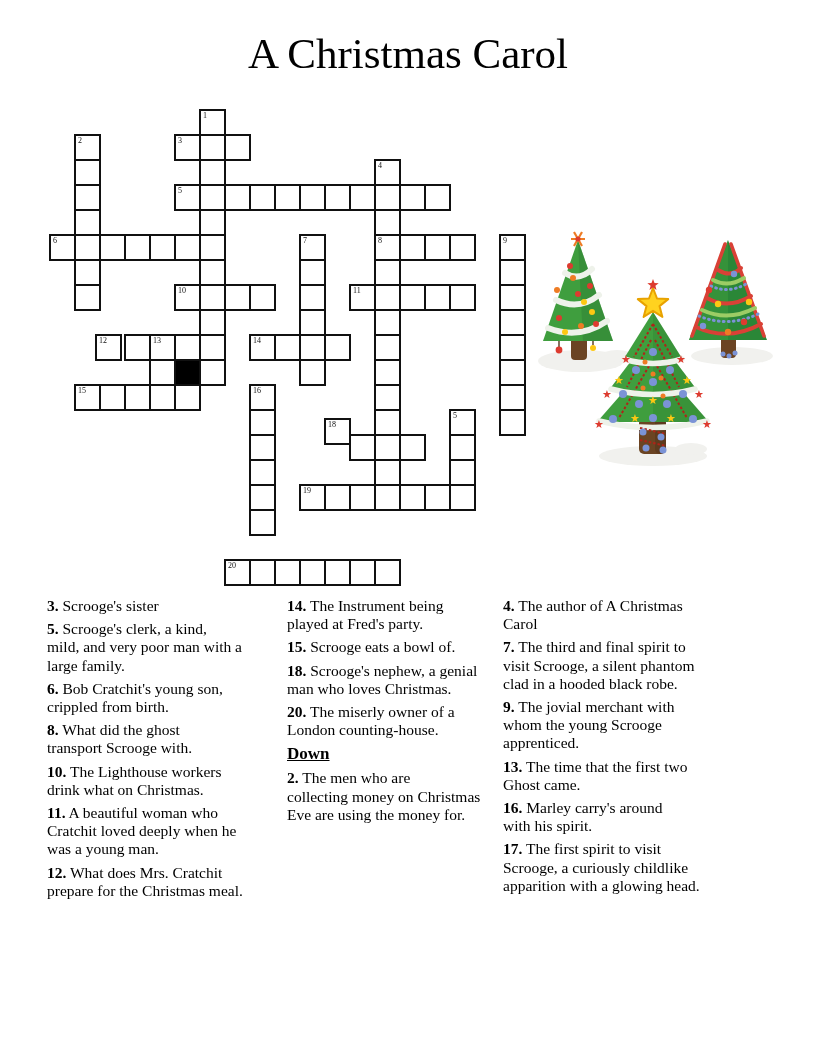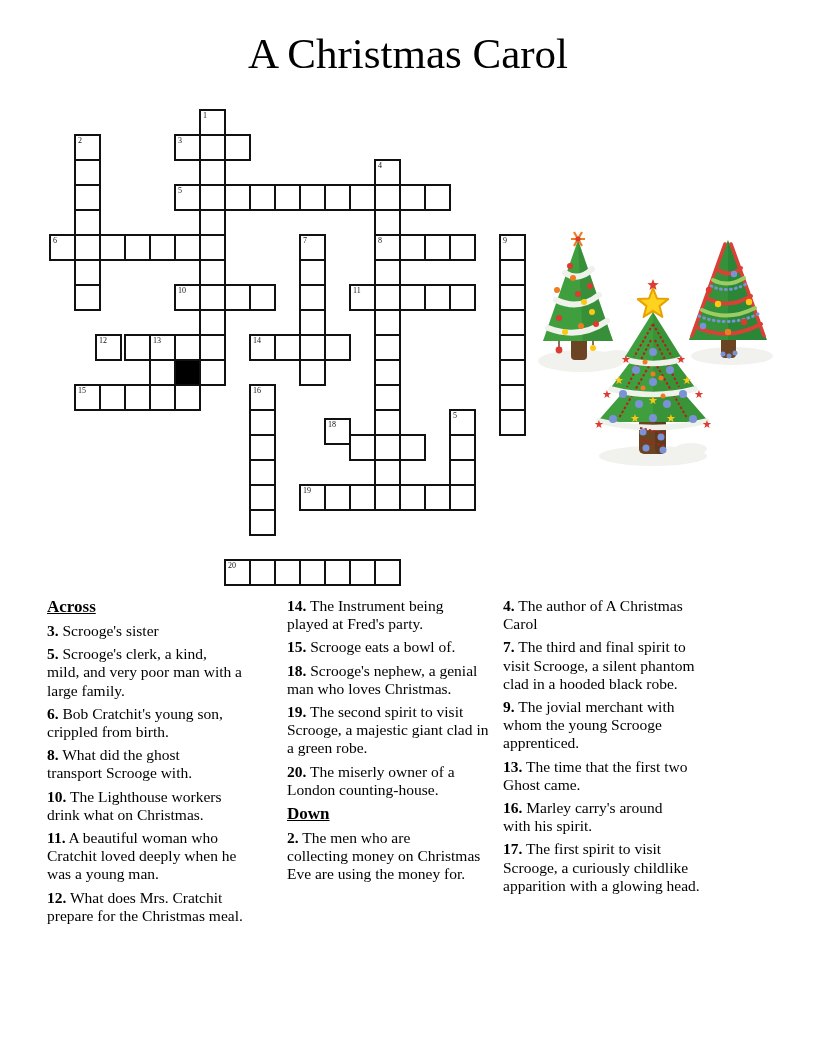--- a/index.html
+++ b/index.html
@@ -356,21 +356,20 @@
       <circle class="f-blue" cx="108" cy="204" r="3.5"></circle>
       <circle class="f-blue" cx="126" cy="209" r="3.5"></circle>
       <circle class="f-blue" cx="111" cy="220" r="3.5"></circle>
       <circle class="f-blue" cx="128" cy="222" r="3.5"></circle>
     </g>
   </g>
 </svg>
 
 <div class="clues">
   <div class="clue-col c0" id="clue-col-0">
-      <p class="clue-header">Across</p>
       <p class="clue"><b>3.</b> <span class="txt">Scrooge's sister</span></p>
       <p class="clue"><b>5.</b> <span class="txt">Scrooge's clerk, a kind,
 mild, and very poor man with a
 large family.</span></p>
       <p class="clue"><b>6.</b> <span class="txt">Bob Cratchit's young son,
 crippled from birth.</span></p>
       <p class="clue"><b>8.</b> <span class="txt">What did the ghost
 transport Scrooge with.</span></p>
       <p class="clue"><b>10.</b> <span class="txt">The Lighthouse workers
 drink what on Christmas.</span></p>
@@ -379,23 +378,20 @@
 was a young man.</span></p>
       <p class="clue"><b>12.</b> <span class="txt">What does Mrs. Cratchit
 prepare for the Christmas meal.</span></p>
     </div>
   <div class="clue-col c1" id="clue-col-1">
       <p class="clue"><b>14.</b> <span class="txt">The Instrument being
 played at Fred's party.</span></p>
       <p class="clue"><b>15.</b> <span class="txt">Scrooge eats a bowl of.</span></p>
       <p class="clue"><b>18.</b> <span class="txt">Scrooge's nephew, a genial
 man who loves Christmas.</span></p>
-      <p class="clue"><b>19.</b> <span class="txt">The second spirit to visit
-Scrooge, a majestic giant clad in
-a green robe.</span></p>
       <p class="clue"><b>20.</b> <span class="txt">The miserly owner of a
 London counting-house.</span></p>
       <p class="clue-header">Down</p>
       <p class="clue"><b>2.</b> <span class="txt">The men who are
 collecting money on Christmas
 Eve are using the money for.</span></p>
     </div>
   <div class="clue-col c2" id="clue-col-2">
       <p class="clue"><b>4.</b> <span class="txt">The author of A Christmas
 Carol</span></p>

